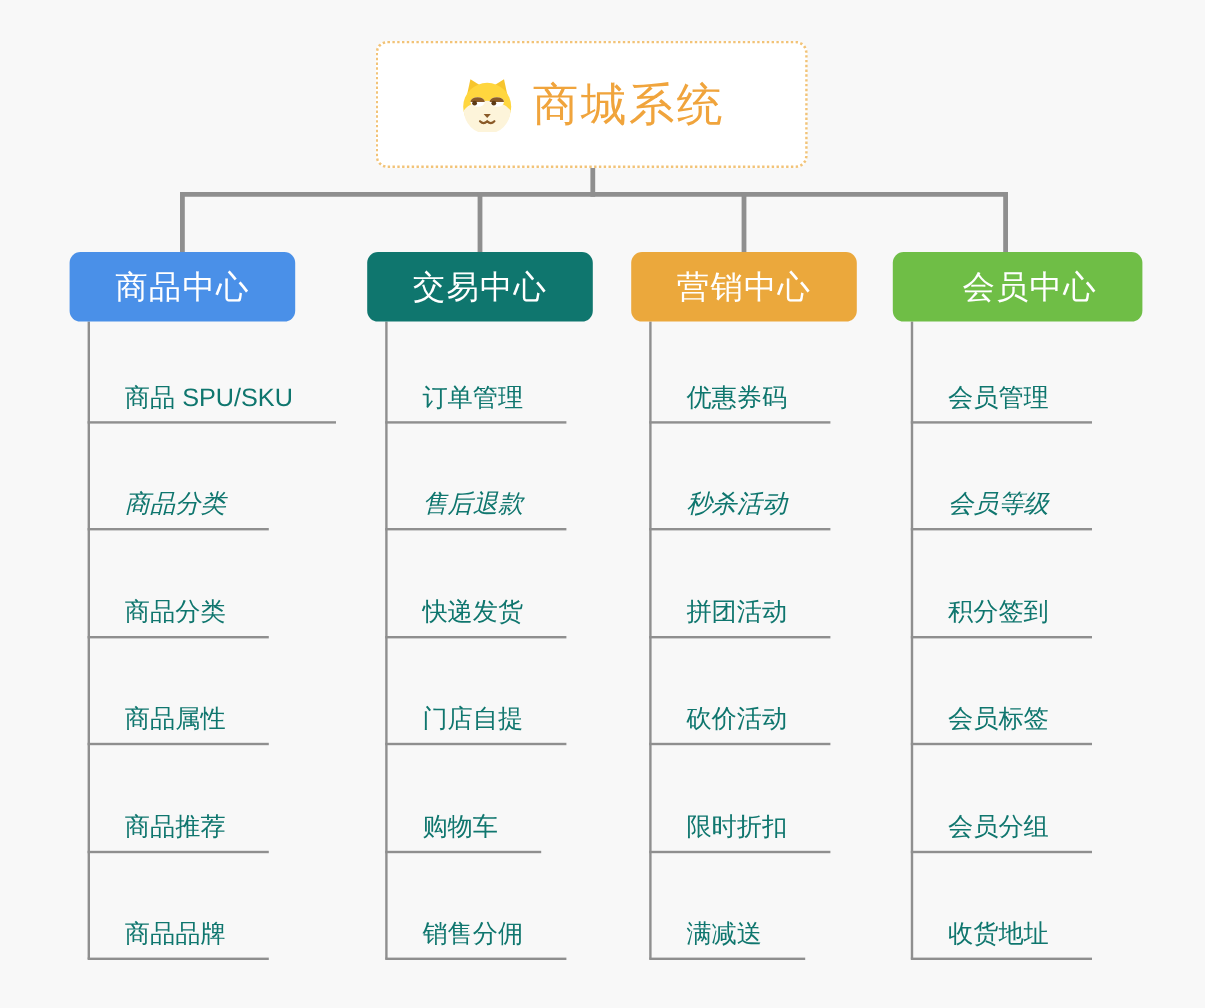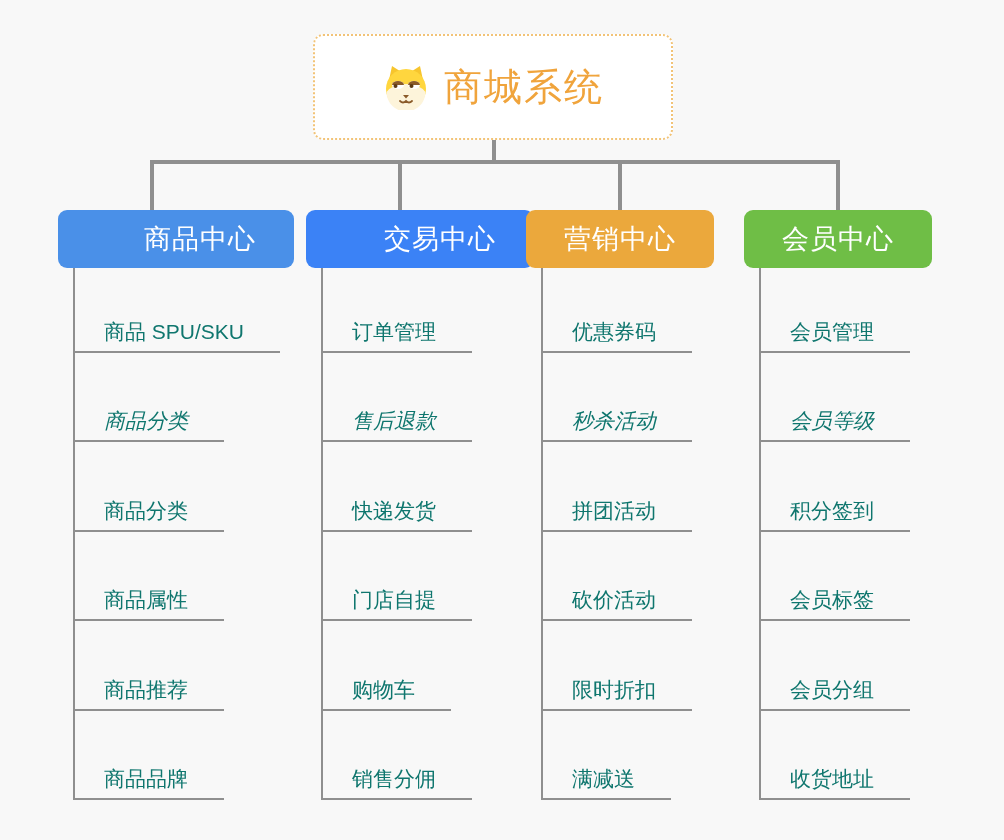--- a/index.html
+++ b/index.html
@@ -26,21 +26,21 @@
   }
   .dog-icon { width:48px; height:46px; display:block; }
 
   .branch-node {
     position:absolute; top:210px; width:188px; height:58px;
     border-radius:9px;
     display:flex; align-items:center; justify-content:center;
     color:#ffffff; font-size:27px; letter-spacing:1px; white-space:nowrap;
     cursor:default;
   }
-  .b0 { left:58px; }  .b1 { left:306px; }  .b2 { left:526px; }  .b3 { left:744px; }
+  .b0 { left:58px; }  .b1 { left:306px; }  .b2 { left:526px; }  .b3 { left:744px;padding-left:20px; }
 
   .child-item {
     position:absolute; white-space:nowrap;
     font-size:21px; line-height:26px; color:#0f766e;
     padding:0 36px 6px 31px;
     border-bottom:2px solid #8f8f8f;
   }
   .c0 { left:73px; }  .c1 { left:321px; }  .c2 { left:541px; }  .c3 { left:759px; }
   .r0 { top:319px; }  .r1 { top:408px;font-style:italic; }  .r2 { top:498px; }
   .r3 { top:587px; }  .r4 { top:677px; }  .r5 { top:766px; }
@@ -84,30 +84,30 @@
       <circle cx="13.5" cy="22" r="2" fill="#5d3a14"></circle>
       <circle cx="29.5" cy="22" r="2" fill="#5d3a14"></circle>
 
       <path d="M21 31 h6 l-3 3.4 Z" fill="#8a5a28"></path>
       <path d="M18 37 q3 3 6 0 q3 3 6 0" fill="none" stroke="#8a5a28" stroke-width="1.8" stroke-linecap="round"></path>
     </svg>
     <span class="root-label">商城系统</span>
   </div>
 
   <div id="branches">
-      <div class="branch-node b0" style="background: rgb(74, 144, 232); padding-left: 48px;">
+      <div class="branch-node b0" style="background: rgb(74, 144, 232);">
         <span>商品中心</span>
       </div>
       <div class="child-item c0 r0">商品 SPU/SKU</div>
       <div class="child-item c0 r1">商品分类</div>
       <div class="child-item c0 r2">商品分类</div>
       <div class="child-item c0 r3">商品属性</div>
       <div class="child-item c0 r4">商品推荐</div>
       <div class="child-item c0 r5">商品品牌</div>
-      <div class="branch-node b1" style="background: #3b82f6; padding-left: 40px;">
+      <div class="branch-node b1" style="background: #0f766e;">
         <span>交易中心</span>
       </div>
       <div class="child-item c1 r0">订单管理</div>
       <div class="child-item c1 r1">售后退款</div>
       <div class="child-item c1 r2">快递发货</div>
       <div class="child-item c1 r3">门店自提</div>
       <div class="child-item c1 r4">购物车</div>
       <div class="child-item c1 r5">销售分佣</div>
       <div class="branch-node b2" style="background: rgb(235, 168, 60);">
         <span>营销中心</span>

